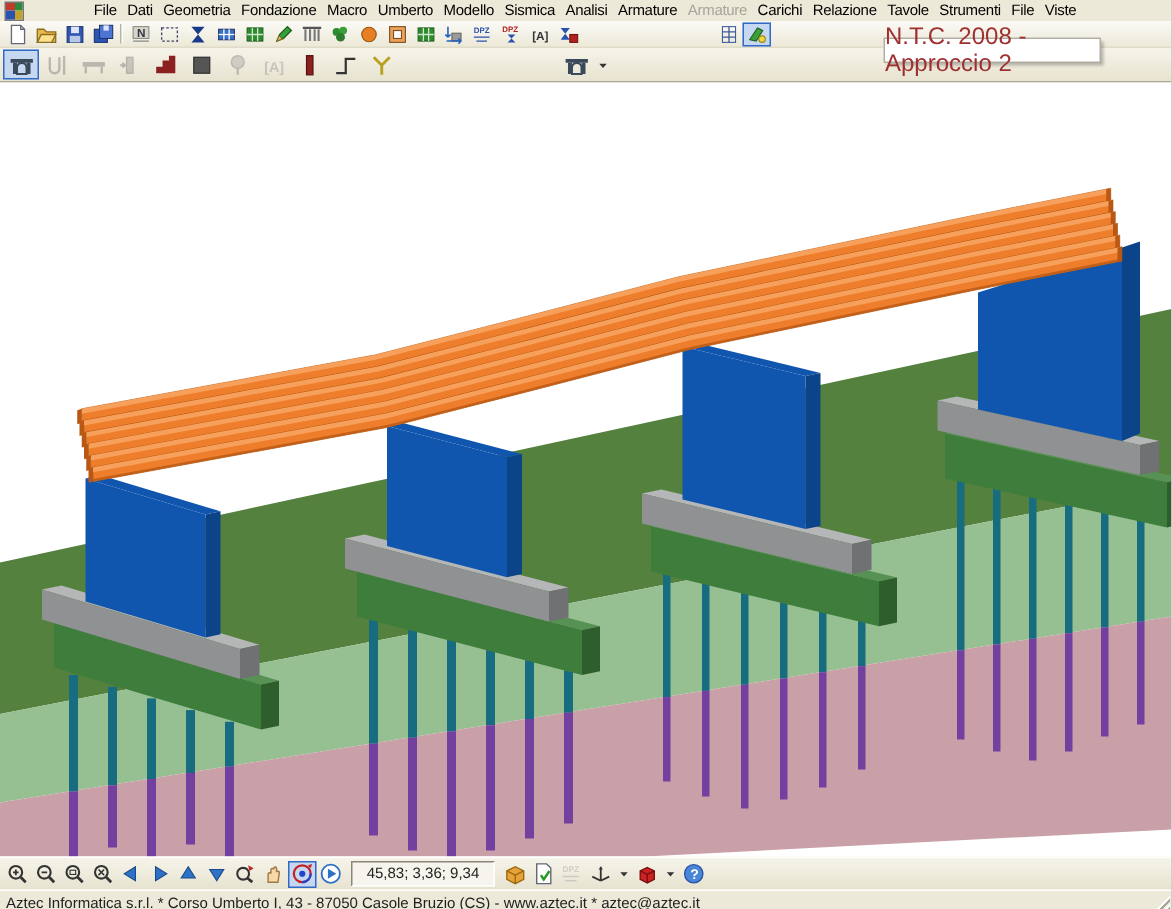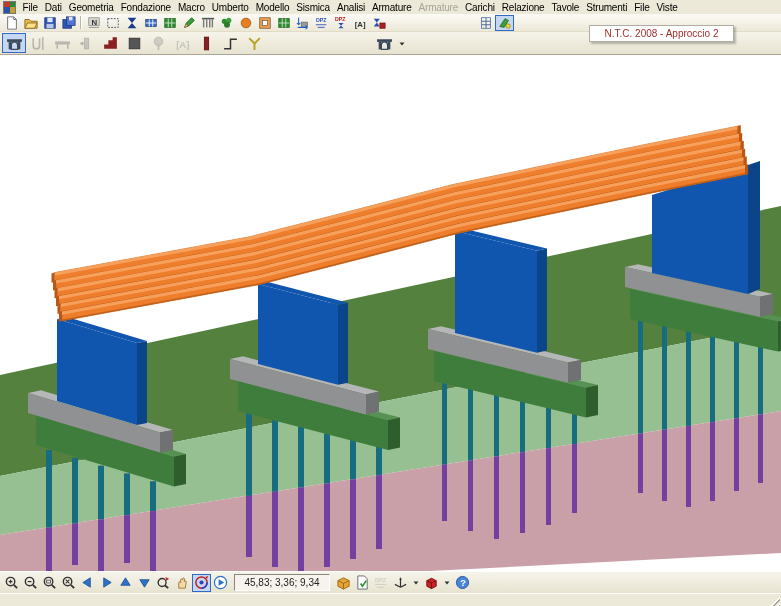--- a/index.html
+++ b/index.html
@@ -1,41 +1,41 @@
 <!DOCTYPE html>
 <html><head>
 <meta charset="utf-8">
 <style>
   html,body{margin:0;padding:0;}
   body{font-family:"Liberation Sans","DejaVu Sans",sans-serif;background:#888;}
   .window{position:relative;width:781px;height:606px;background:#ECE9D8;overflow:hidden;
           box-sizing:border-box;user-select:none;}
   
-  .menubar{height:14px;display:flex;align-items:center;padding-left:2px;background:#ECE9D8;}
+  .menubar{height:14px;display:flex;align-items:center;padding-left:2px;background:#ECE9D8;gap:40px;}
   .appicon{width:11px;height:11px;margin:0 3px 0 1px;display:grid;grid-template-columns:1fr 1fr;grid-template-rows:1fr 1fr;border:1px solid #777;}
   .appicon i{display:block;}
   .menu-item{font-size:10px;letter-spacing:-0.2px;padding:0 3.5px;color:#000;cursor:default;line-height:13px;}
   .menu-item.disabled{color:#a8a49a;}
   
   .toolbar1{height:17px;display:flex;align-items:center;padding-left:2px;
             background:linear-gradient(#fbfaf6,#ece9d8);border-bottom:1px solid #e0dcc8;position:relative;}
   .toolbar2{height:22px;display:flex;align-items:center;padding-left:2px;
             background:linear-gradient(#f6f4ea,#e7e3d0);border-bottom:1px solid #aca899;}
   .tbtn{display:flex;align-items:center;justify-content:center;border:1px solid transparent;
         background:transparent;padding:0;margin:0;cursor:pointer;}
   .toolbar1 .tbtn{width:19px;height:16px;}
   .toolbar2 .tbtn{width:24px;height:20px;}
   .tbtn.pressed{background:#c6d7f1;border-color:#316ac5;}
   .tbtn.disabled{opacity:.38;filter:grayscale(1);}
   .tsep{width:1px;height:13px;background:#b9b5a5;border-right:1px solid #fff;margin:0 2px;}
   .tspacer{flex:0 0 auto;}
   
   .reg-badge{position:absolute;left:589px;top:11px;width:143px;height:15px;background:#fff;
              border:1px solid #b0aca0;box-shadow:2px 2px 2px rgba(0,0,0,.25);
-             font-size:10px;color:#a03030;display:flex;align-items:center;justify-content:center;z-index:9;}
+             font-size:16px;color:#a03030;display:flex;align-items:center;justify-content:center;z-index:9;}
   
   .viewport{height:516px;background:#fff;position:relative;overflow:hidden;}
   
   .toolbar-bottom{height:21px;display:flex;align-items:center;padding-left:2px;
                   background:linear-gradient(#f6f4ea,#e7e3d0);border-top:1px solid #fff;}
   .toolbar-bottom .tbtn{width:19px;height:18px;}
   .coordbox{width:94px;height:15px;margin:16px 4px;background:#f6f4ec;
             border:1px solid;border-color:#8a877a #fff #fff #8a877a;
             font-size:10px;display:flex;align-items:center;justify-content:center;color:#222;}
   
@@ -556,15 +556,16 @@
         <button class="tbtn">
           <svg viewBox="0 0 16 16" width="15" height="15">
             <circle cx="8" cy="8" r="6.5" fill="#4a86d8" stroke="#2a56a8" stroke-width="1"></circle>
             <text x="5.5" y="12" font-size="10" fill="#fff" font-weight="700" font-family="&quot;Liberation Sans&quot;,sans-serif">?</text>
           </svg>
         </button>
       </span>
   </div>
 
   <div class="statusbar">
+    <span class="txt">Aztec Informatica s.r.l. * Corso Umberto I, 43 - 87050 Casole Bruzio (CS)  -  www.aztec.it *  aztec@aztec.it</span>
     <span class="grip"></span>
   </div>
 </div>
 
 </body></html>

